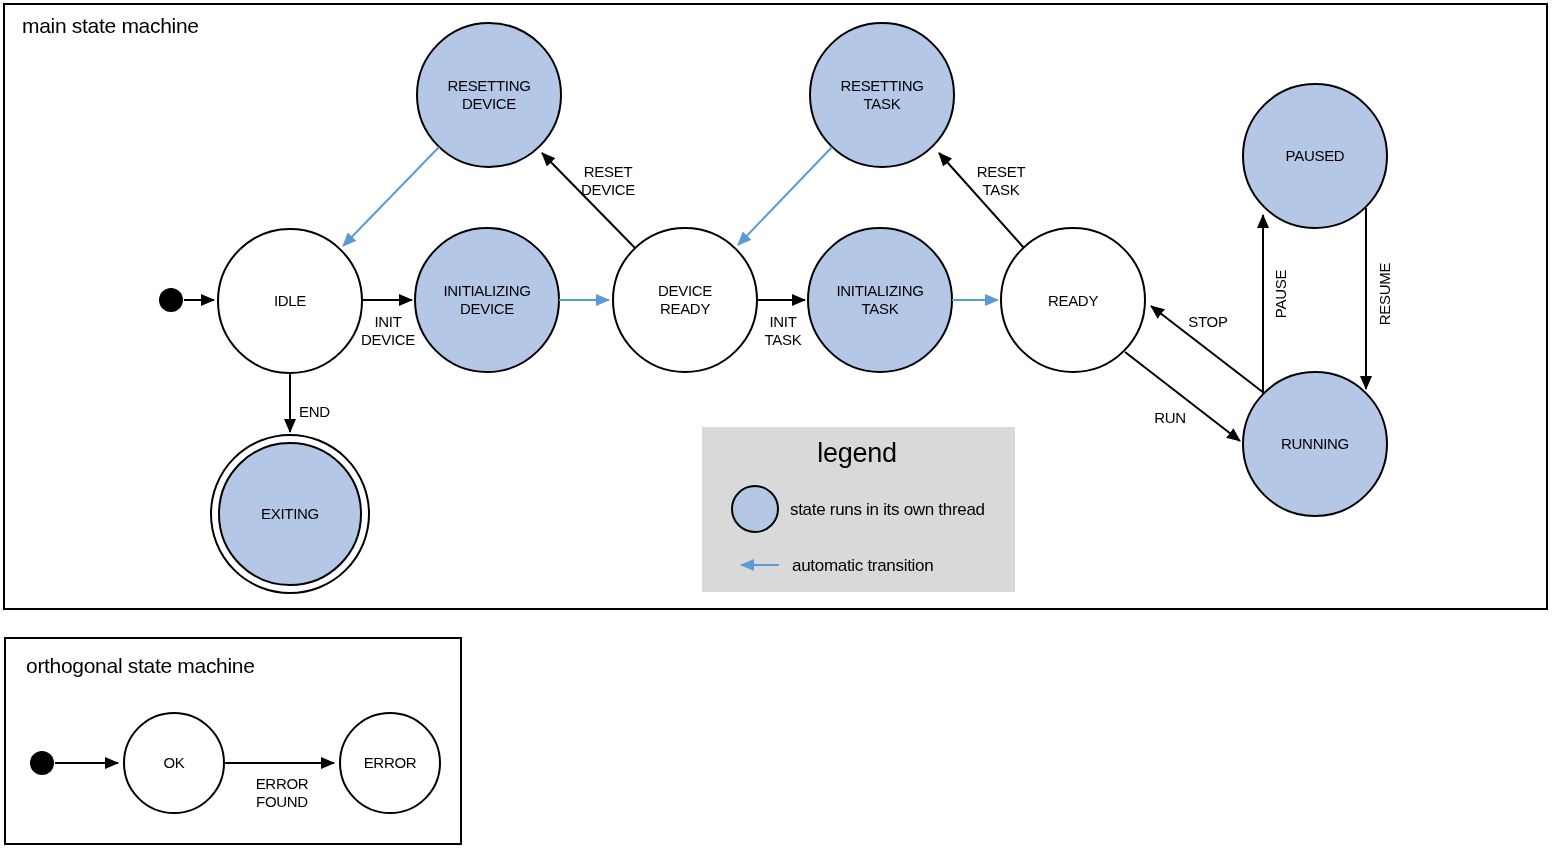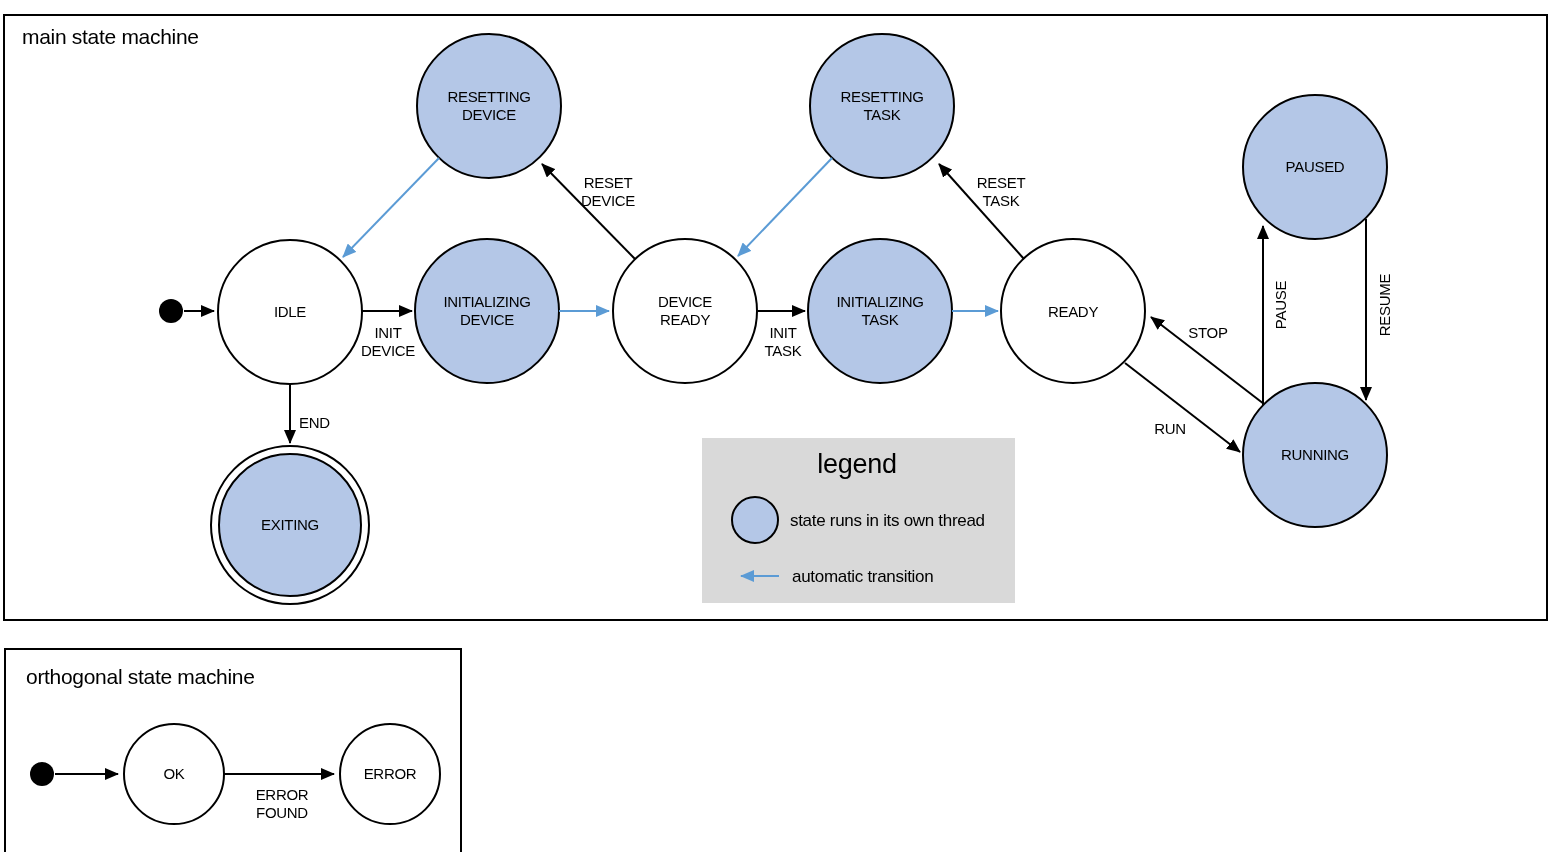--- a/index.html
+++ b/index.html
@@ -8,21 +8,20 @@
     background: #ffffff;
     width: 1555px;
     height: 852px;
     overflow: hidden;
   }
   .stage {
     position: relative;
     width: 1555px;
     height: 704px;
     font-family: "Liberation Sans", sans-serif;
-    margin-top: 11px;
   }
   svg text {
     font-family: "Liberation Sans", sans-serif;
     fill: #000000;
     letter-spacing: -0.3px;
   }
   .box-title   { font-size: 21px; }
   .state-label { font-size: 15px; text-anchor: middle; }
   .trans-label { font-size: 15px; text-anchor: middle; }
   .trans-label-start { font-size: 15px; text-anchor: start; }

